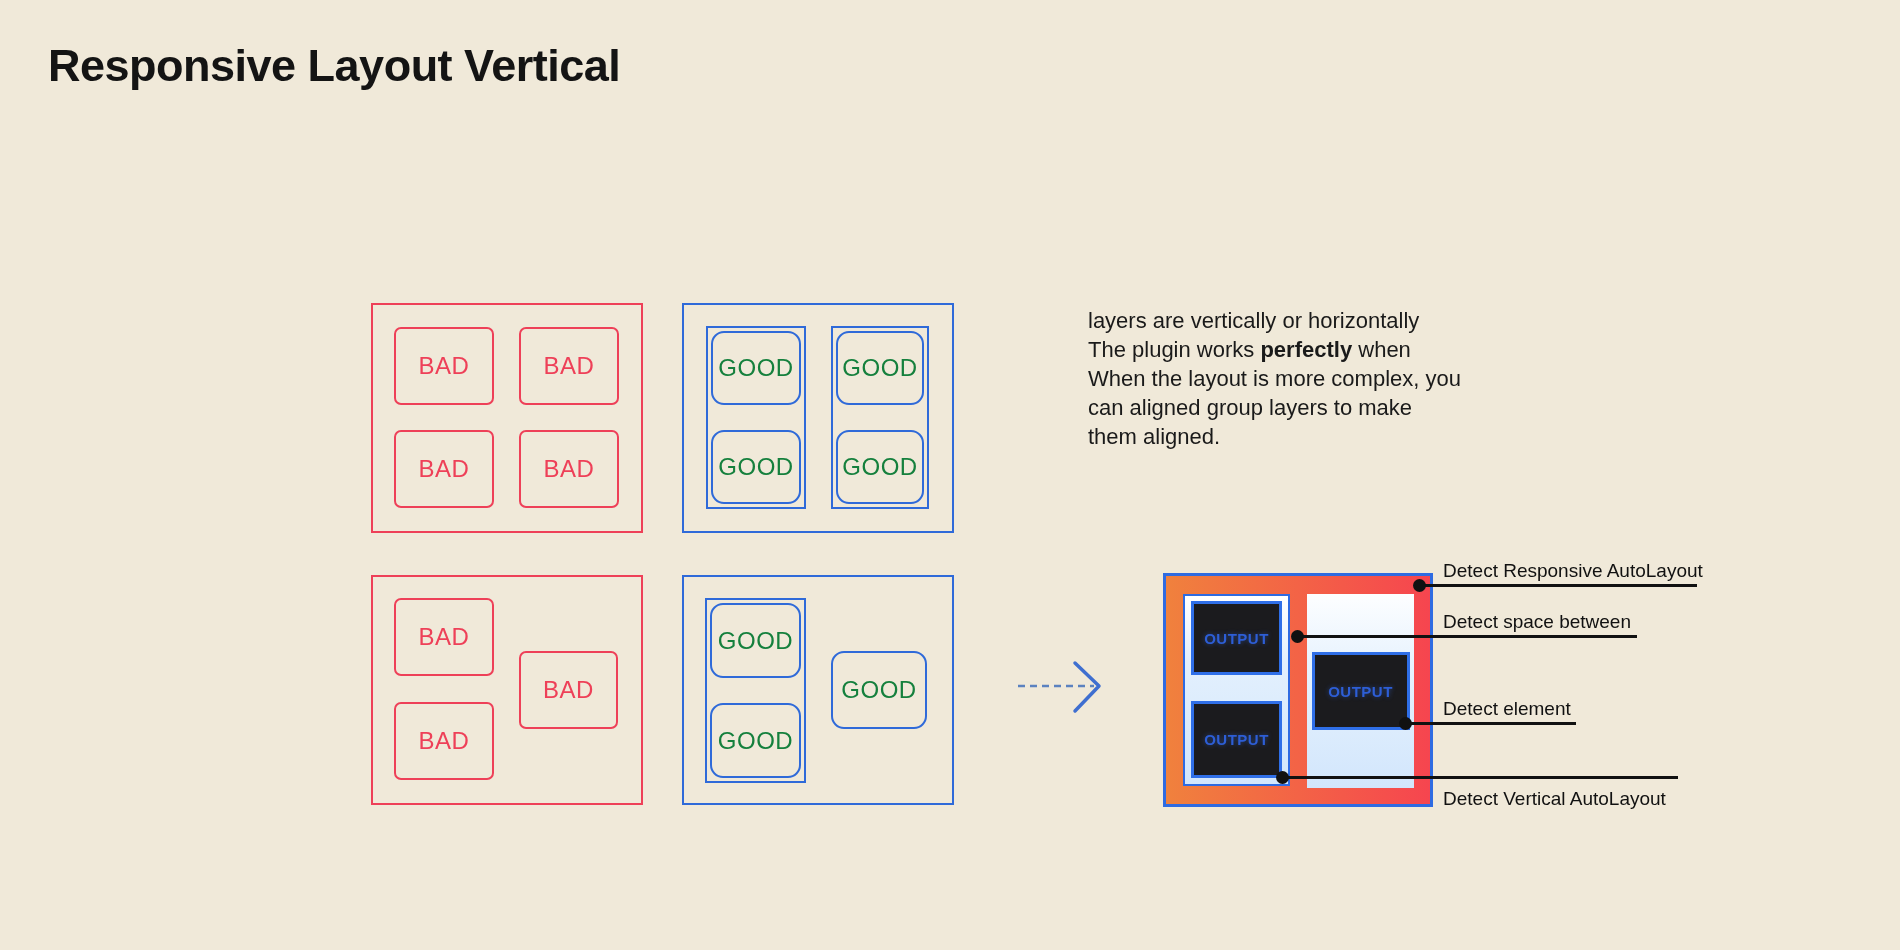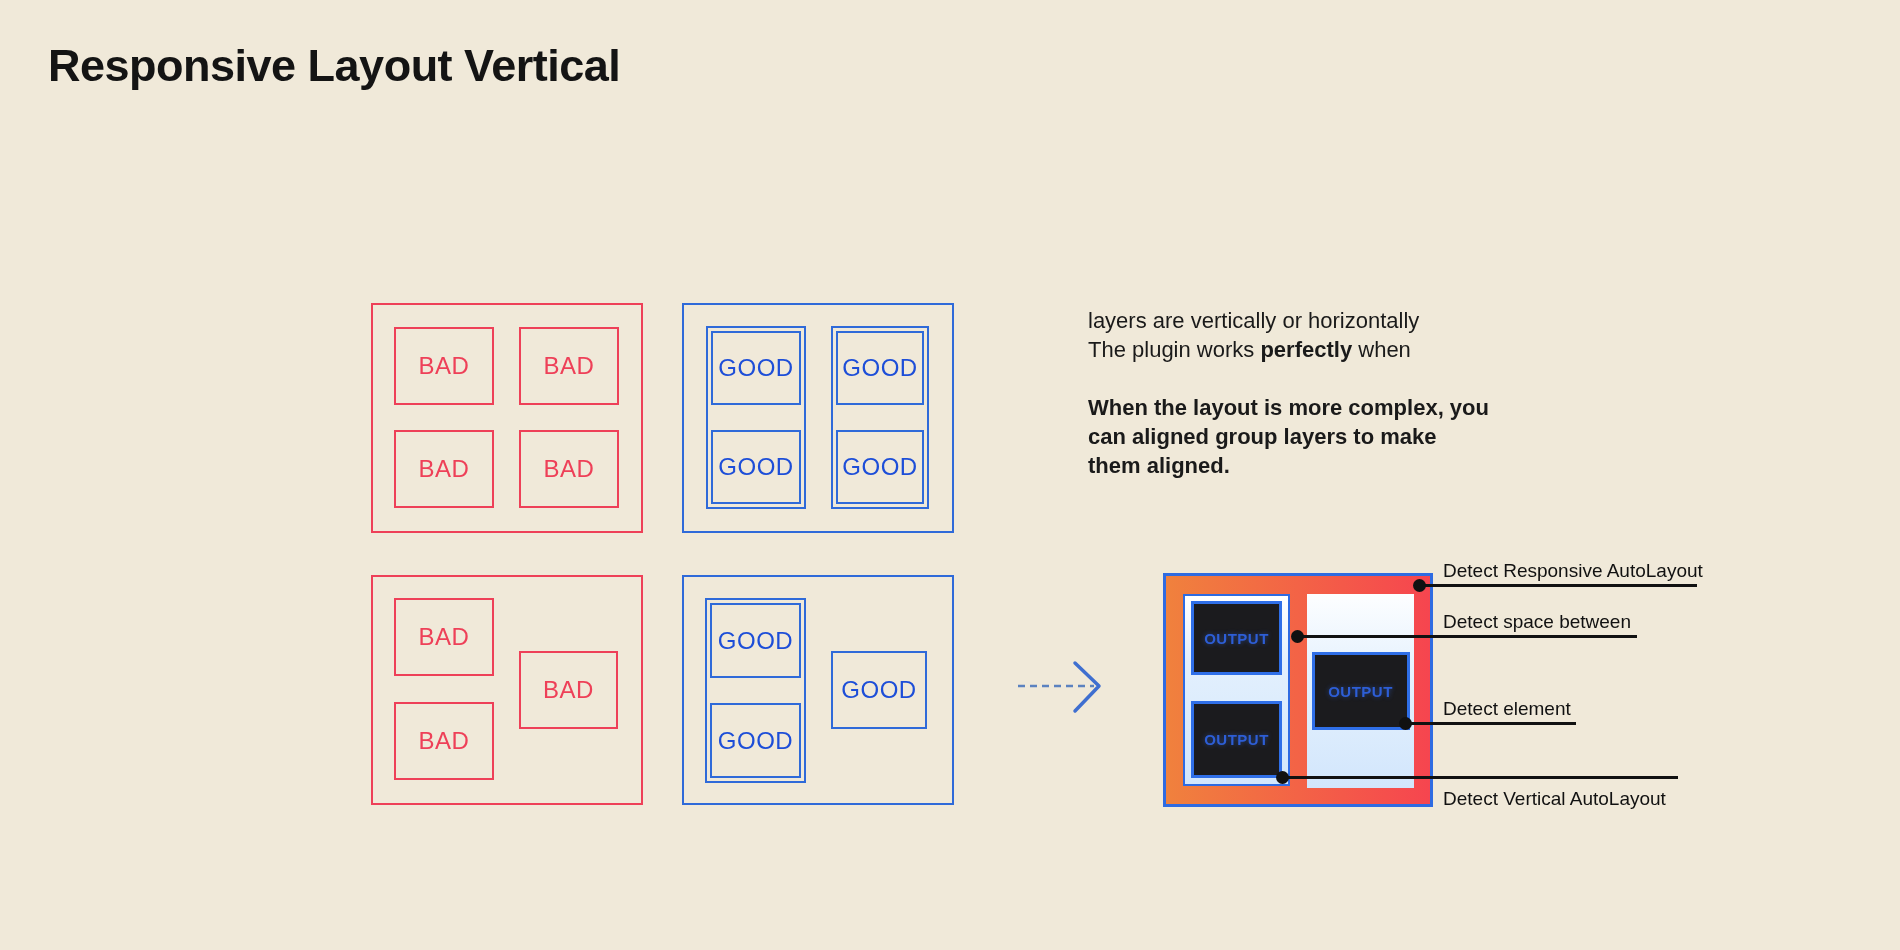--- a/index.html
+++ b/index.html
@@ -16,34 +16,34 @@
   }
   
   .frame{border:2px solid;position:absolute;box-sizing:border-box;}
   .frame.red{border-color:#ee4058;}
   .frame.blue{border-color:#2f6ad9;}
   .cell{
     position:absolute;box-sizing:border-box;border:2px solid;
     display:flex;align-items:center;justify-content:center;
     font-size:24px;letter-spacing:0.5px;
   }
-  .cell.red{border-color:#ee4058;color:#ee4058;}
-  .cell.blue{border-color:#2f6ad9;color:#1d4ed8;}
+  .cell.red{border-color:#ee4058;color:#ee4058;border-radius:7px;}
+  .cell.blue{border-color:#2f6ad9;color:#15803d;border-radius:13px;}
   .group{
     position:absolute;box-sizing:border-box;border:2px solid #2f6ad9;
     padding:3px;display:flex;flex-direction:column;gap:25px;
   }
   .group .cell{position:relative;width:100%;flex:0 0 auto;}
   
   .description{
     left:1088px;top:306px;width:500px;
     font-size:22px;line-height:29px;color:#1a1a1a;
   }
   .description .line{display:block;}
-  .description .para2{margin-top:29px;font-weight:bold;}
+  .description .para2{}
   .bold{font-weight:bold;}
   
   .output-frame{
     left:1163px;top:573px;width:270px;height:234px;
     border:3px solid #2e6be2;
     background:linear-gradient(90deg,#f0813d 0%,#f6454f 100%);
   }
   .output-group{
     left:17px;top:18px;width:107px;height:192px;
     border:2px solid #2e6be2;

